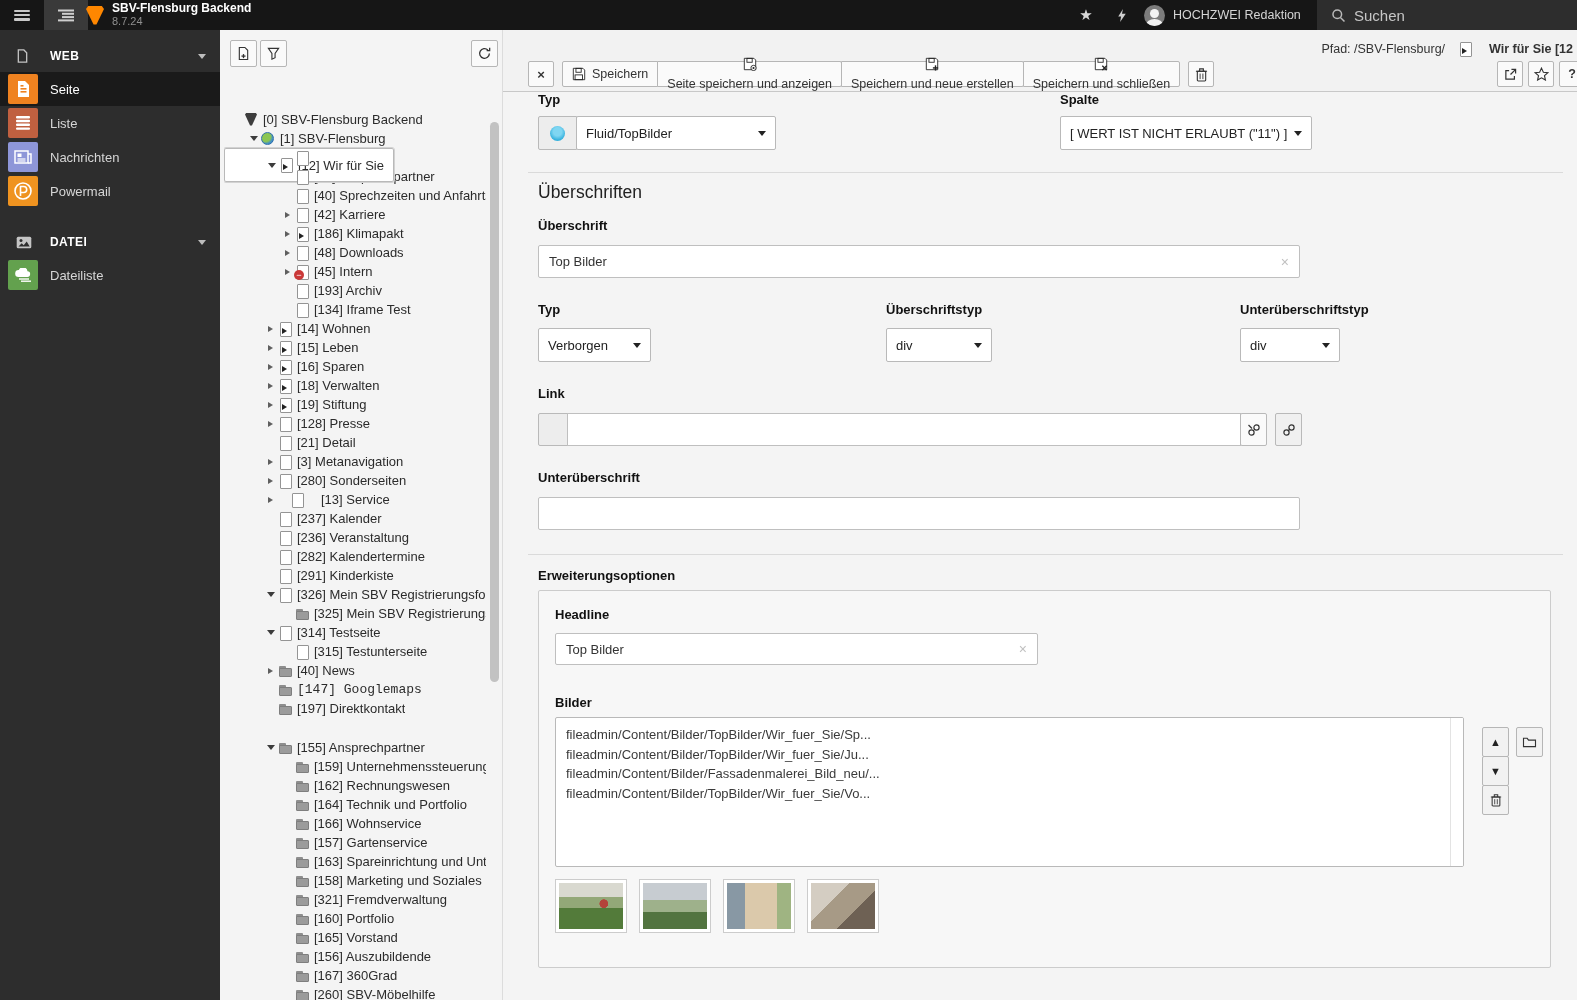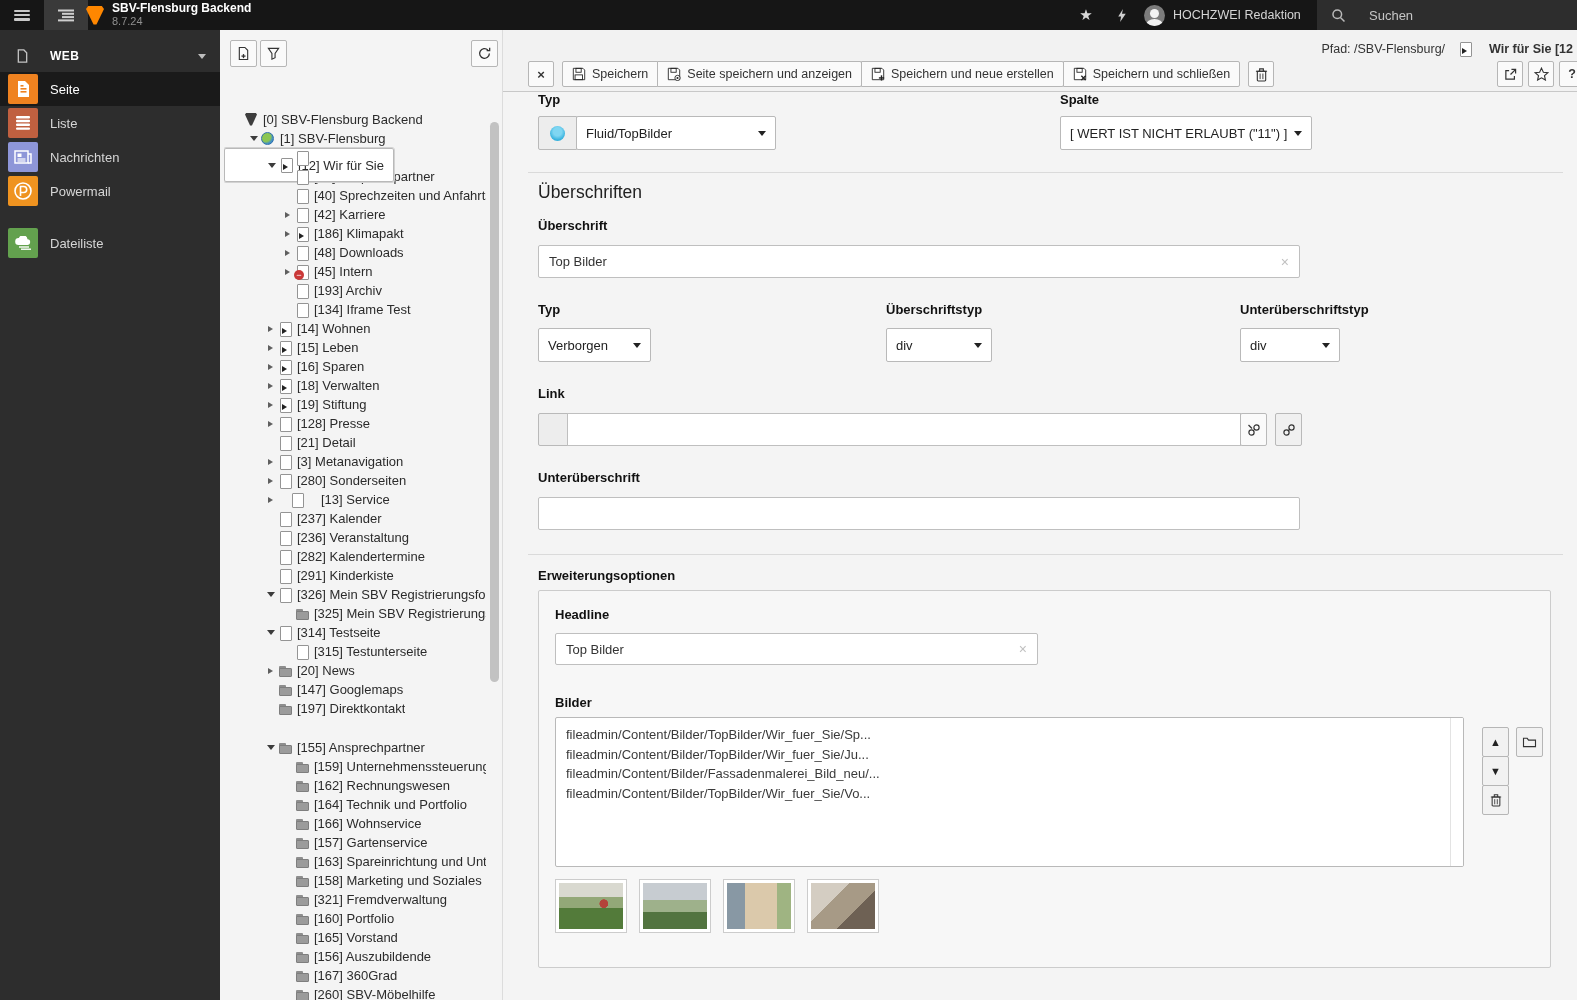--- a/index.html
+++ b/index.html
@@ -17,21 +17,21 @@
   .t3mark{width:18px;height:19px;background:#ff8700;clip-path:polygon(14% 0,86% 0,100% 18%,58% 100%,42% 100%,0 18%);}
   .tb-title{line-height:13px;}
   .tb-title .t{font-size:12px;font-weight:bold;color:#fff;}
   .tb-title .v{font-size:11px;color:#8f8f8f;}
   .tb-star{left:1068px;width:36px;font-size:15px;color:#d8d8d8;}
   .tb-bolt{left:1104px;width:36px;}
   .tb-user{left:1140px;width:177px;gap:8px;justify-content:flex-start;padding-left:4px;box-sizing:border-box;color:#d5d5d5;font-size:12.5px;}
   .avatar{width:21px;height:21px;border-radius:50%;overflow:hidden;background:#7c7c7c;flex:none;position:relative;}
   .avatar::before{content:"";position:absolute;left:6px;top:4px;width:9px;height:9px;border-radius:50%;background:#f2f2f2;}
   .avatar::after{content:"";position:absolute;left:2px;top:14px;width:17px;height:12px;border-radius:50%;background:#f2f2f2;}
-  .tb-search{position:absolute;left:1317px;top:0;width:260px;height:30px;background:#2d2d2d;display:flex;align-items:center;gap:23px;padding-left:14px;box-sizing:border-box;color:#c6c6c6;font-size:13px;cursor:text;}
+  .tb-search{position:absolute;left:1317px;top:0;width:260px;height:30px;background:#2d2d2d;display:flex;align-items:center;gap:8px;padding-left:14px;box-sizing:border-box;color:#c6c6c6;font-size:15px;cursor:text;}
 
   
   .modmenu{position:absolute;left:0;top:30px;width:220px;height:970px;background:#2d2d2d;padding-top:10px;box-sizing:border-box;}
   .mm-section{height:32px;display:flex;align-items:center;padding:0 14px 0 16px;color:#fff;font-size:12px;font-weight:bold;letter-spacing:.4px;cursor:pointer;}
   .mm-section .sic{width:18px;margin-right:16px;display:flex;}
   .mm-chev{margin-left:auto;width:0;height:0;border-left:4px solid transparent;border-right:4px solid transparent;border-top:5px solid #bdbdbd;}
   .mm-item{height:34px;display:flex;align-items:center;padding-left:8px;color:#d6d6d6;cursor:pointer;font-size:13px;}
   .mm-item.active{background:#1a1a1a;color:#fff;}
   .mi{width:30px;height:30px;border-radius:2px;margin-right:12px;flex:none;display:flex;align-items:center;justify-content:center;}
   .mi.seite{background:#ef8220;}
@@ -63,21 +63,21 @@
   .tree-scroll{position:absolute;right:3px;top:62px;width:9px;bottom:8px;}
   .tree-thumb{position:absolute;left:0;top:30px;width:9px;height:560px;background:#c2c2c2;border-radius:5px;}
 
   
   .docheader{position:absolute;left:503px;top:30px;width:1074px;height:62px;background:#f2f2f2;border-bottom:1px solid #c8c8c8;box-sizing:border-box;}
   .path{position:absolute;right:4px;top:11px;font-size:12.5px;color:#333;white-space:nowrap;display:flex;align-items:center;gap:12px;}
   .path b{font-weight:bold;}
   .dh-buttons{position:absolute;left:25px;top:31px;display:flex;align-items:center;}
   .btn{height:26px;background:#fafafa;border:1px solid #b6b6b6;border-radius:2px;display:flex;align-items:center;justify-content:center;font-size:12.5px;color:#333;padding:0 9px;cursor:pointer;box-sizing:border-box;gap:6px;}
   .btn.sq{width:26px;padding:0;}
-  .btn+.btn.join{margin-left:-1px;border-radius:0 2px 2px 0;}
+  .btn+.btn.join{margin-left:-1px;border-radius:0 2px 2px 0;flex-direction:column;}
   .btn.join-first{border-radius:2px 0 0 2px;}
   .dh-close{margin-right:8px;font-size:13px;font-weight:bold;}
   .dh-trash{margin-left:8px;}
   .dh-right{position:absolute;right:-8px;top:31px;display:flex;gap:5px;}
   .savewrap{position:relative;width:14px;height:14px;flex:none;}
 
   
   .formarea{position:absolute;left:503px;top:92px;width:1074px;height:908px;background:#f4f4f4;overflow:hidden;}
   .flabel{position:absolute;font-weight:bold;font-size:13px;color:#111;white-space:nowrap;}
   .fsection{position:absolute;font-size:17.5px;color:#222;}
@@ -206,20 +206,31 @@
     <div class="mm-item">
       <span class="mi powermail">
         <svg width="20" height="20" viewBox="0 0 20 20">
             <circle cx="10" cy="10" r="8" fill="none" stroke="#fff" stroke-width="1.6"></circle>
             <path d="M7.5 15V5.5h3.2a3 3 0 0 1 0 6H7.5" fill="none" stroke="#fff" stroke-width="1.6"></path>
           </svg>
       </span>
       <span>Powermail</span>
     </div>
     <div class="mm-gap"></div>
+    <div class="mm-section">
+      <span class="sic">
+        <svg width="16" height="13" viewBox="0 0 16 13">
+            <rect x="0.7" y="0.7" width="14.6" height="11.6" rx="1.5" fill="#c4c4c4"></rect>
+            <circle cx="5" cy="4.6" r="1.5" fill="#2d2d2d"></circle>
+            <path d="M2.5 10.5l3.2-3.2 2 2 3-3.8 3 5z" fill="#2d2d2d"></path>
+          </svg>
+      </span>
+      <span>DATEI</span>
+      <span class="mm-chev"></span>
+    </div>
     <div class="mm-item">
       <span class="mi dateiliste">
         <svg width="18" height="14" viewBox="0 0 18 14">
             <path d="M4.5 9a3.5 3.5 0 0 1 .4-7 4.5 4.5 0 0 1 8.6 1.2A2.9 2.9 0 0 1 13 9z" fill="#fff"></path>
             <g stroke="#fff" stroke-width="1.4">
               <line x1="5" y1="11" x2="15" y2="11"></line>
               <line x1="7" y1="13.2" x2="17" y2="13.2"></line>
             </g>
           </svg>
       </span>
@@ -395,23 +406,23 @@
           <span class="tlbl">[314] Testseite</span>
         </div>
         <div class="trow" style="padding-left: 57px;">
           <span class="exp n"></span>
           <span class="ti pg"></span>
           <span class="tlbl">[315] Testunterseite</span>
         </div>
         <div class="trow" style="padding-left: 40px;">
           <span class="exp c"></span>
           <span class="ti fol"></span>
-          <span class="tlbl">[20] News</span>
-        </div>
-        <div class="trow" style="padding-left: 40px;">
+          <span class="tlbl">[40] News</span>
+        </div>
+        <div class="trow" style="padding-left: 40px; font-family: Liberation Mono, monospace;">
           <span class="exp n"></span>
           <span class="ti fol"></span>
           <span class="tlbl">[147] Googlemaps</span>
         </div>
         <div class="trow" style="padding-left: 40px;">
           <span class="exp n"></span>
           <span class="ti fol"></span>
           <span class="tlbl">[197] Direktkontakt</span>
         </div>
         <div class="trow" style="padding-left: 40px; margin-top: 20px;">

